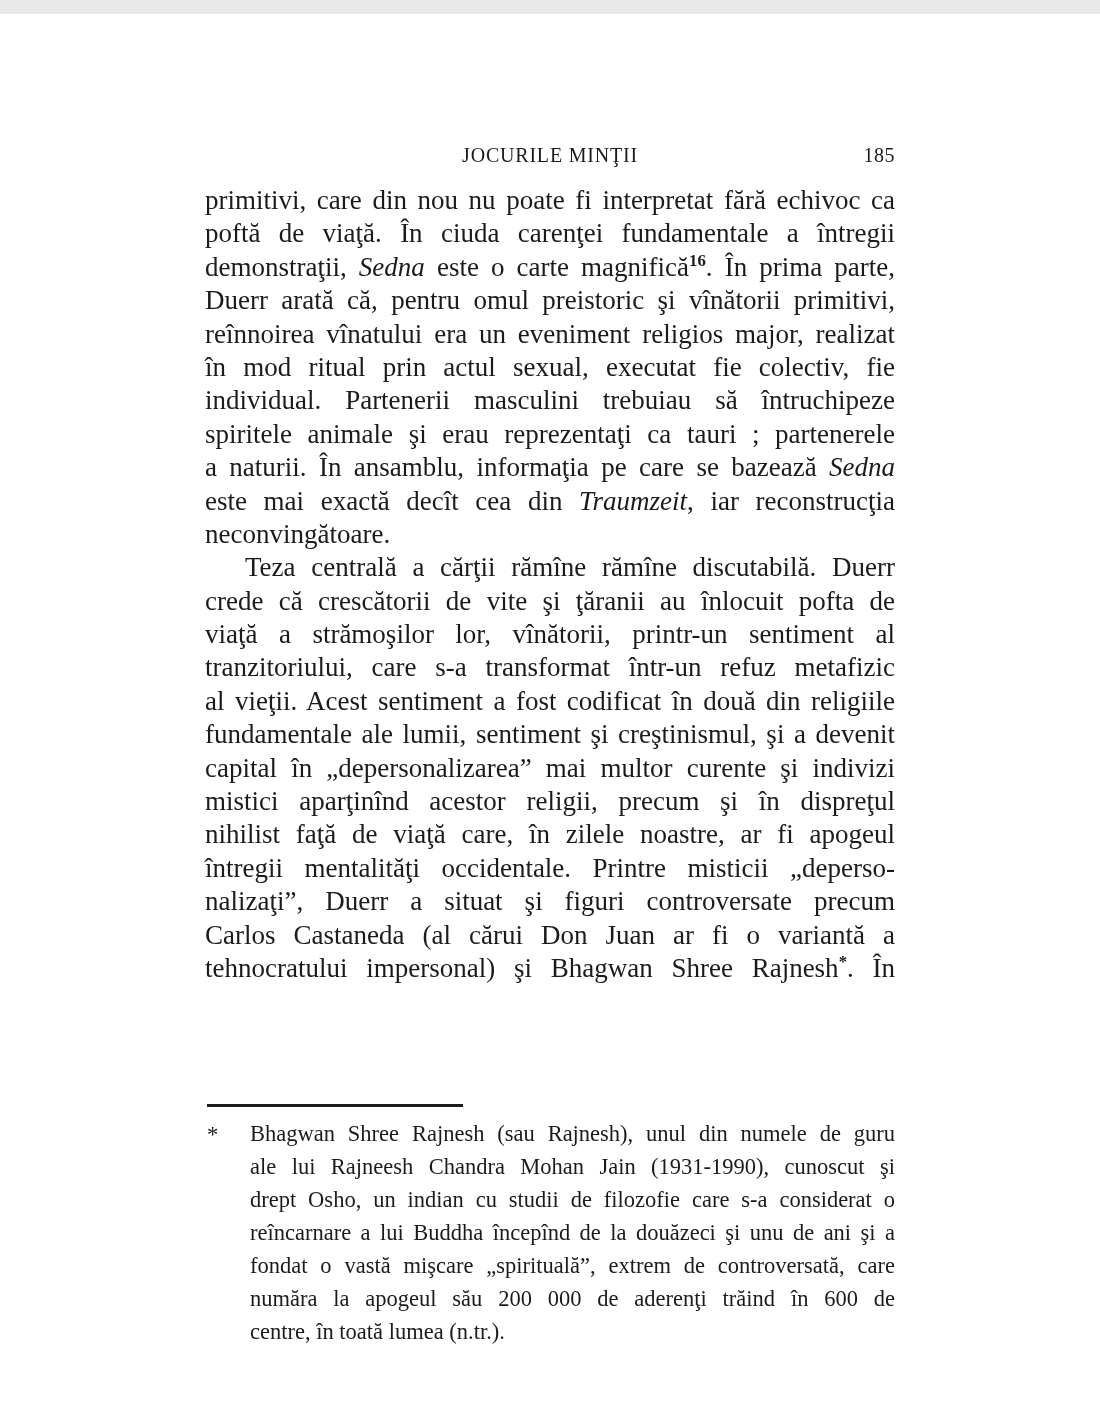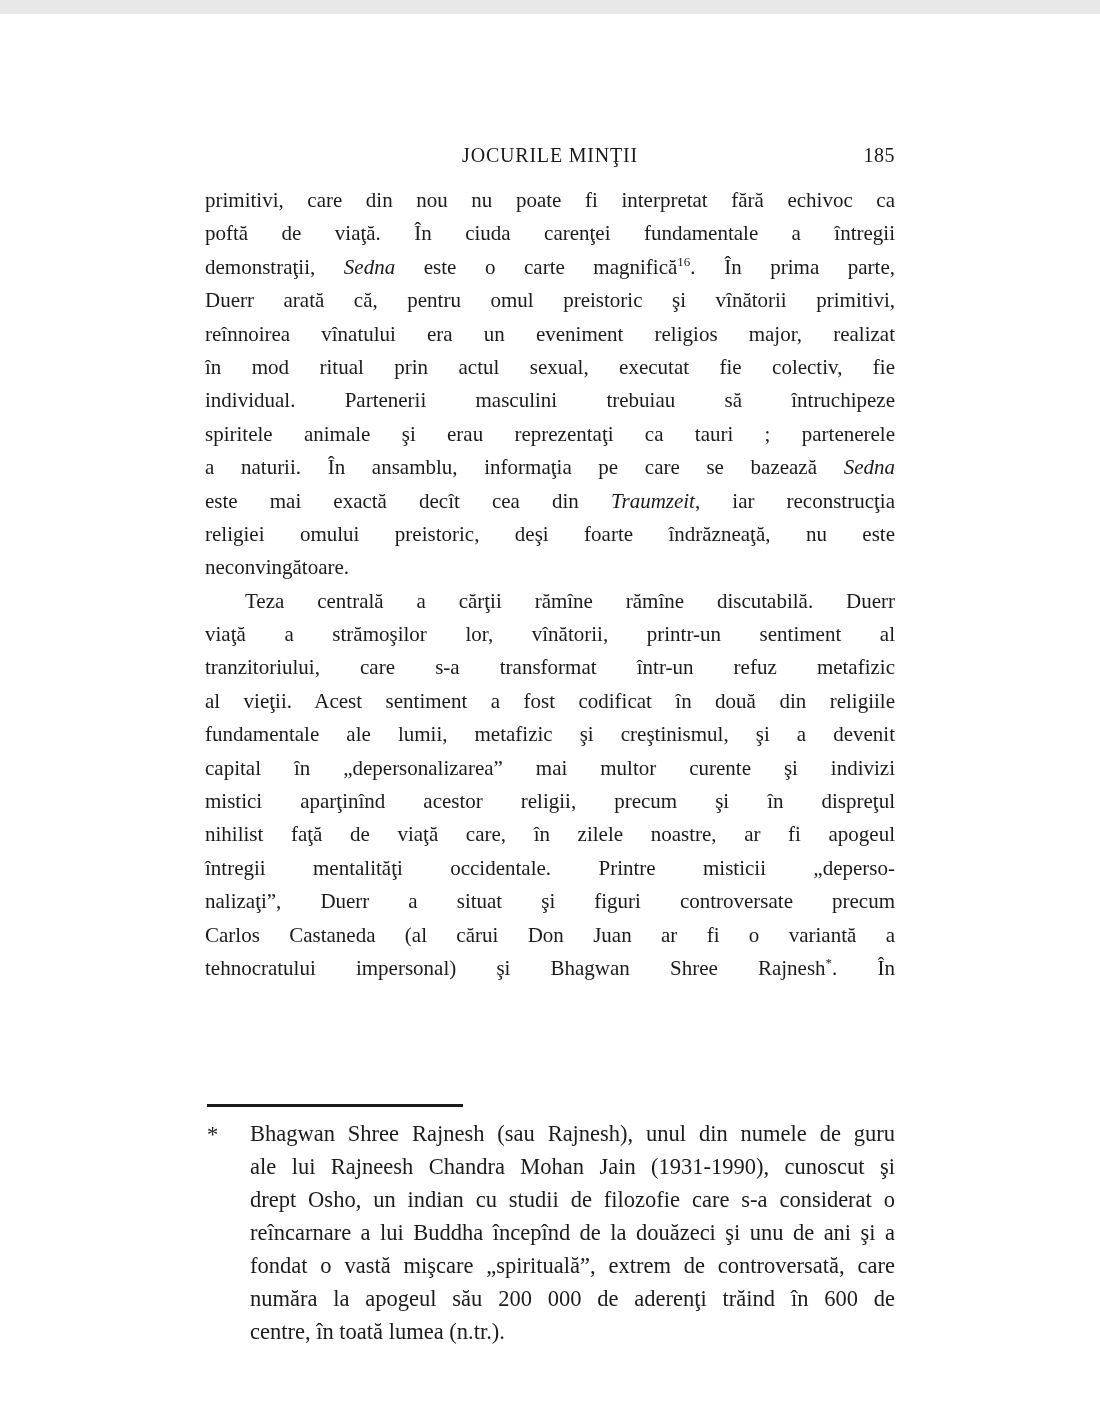--- a/index.html
+++ b/index.html
@@ -24,34 +24,34 @@
   }
   .page-number {
     position: absolute;
     right: 0;
     top: 0;
     letter-spacing: 0.5px;
   }
 
   .body-text {
     top: 170px;
-    font-size: 21px;
+    font-size: 27px;
     line-height: 33.4px;
   }
   .tline {
     text-align: justify;
     text-align-last: justify;
     white-space: normal;
     height: 33.4px;
     overflow: visible;
   }
   .tline.indent { padding-left: 40px; }
   .tline.last { text-align-last: left; }
   .tline i { font-style: italic; }
-  sup { font-size: 62%; line-height: 0; vertical-align: super; }
+  sup { font-size: 62%; line-height: 0; vertical-align: super; font-weight: bold; }
 
   .footnote-rule {
     position: absolute;
     left: 207px;
     top: 1090px;
     width: 256px;
     height: 3px;
     background: #1b1b1b;
   }
   .footnote {
@@ -84,27 +84,27 @@
       <div class="tline"><span>primitivi, care din nou nu poate fi interpretat fără echivoc ca</span></div>
       <div class="tline"><span>poftă de viaţă. În ciuda carenţei fundamentale a întregii</span></div>
       <div class="tline"><span>demonstraţii, </span><i>Sedna</i><span> este o carte magnifică</span><sup>16</sup><span>. În prima parte,</span></div>
       <div class="tline"><span>Duerr arată că, pentru omul preistoric şi vînătorii primitivi,</span></div>
       <div class="tline"><span>reînnoirea vînatului era un eveniment religios major, realizat</span></div>
       <div class="tline"><span>în mod ritual prin actul sexual, executat fie colectiv, fie</span></div>
       <div class="tline"><span>individual. Partenerii masculini trebuiau să întruchipeze</span></div>
       <div class="tline"><span>spiritele animale şi erau reprezentaţi ca tauri ; partenerele</span></div>
       <div class="tline"><span>a naturii. În ansamblu, informaţia pe care se bazează </span><i>Sedna</i></div>
       <div class="tline"><span>este mai exactă decît cea din </span><i>Traumzeit</i><span>, iar reconstrucţia</span></div>
-      <div class="tline"><span>religiei omului preistoric, deşi foarte îndrăzneaţă, nu este</span></div>
       <div class="tline last"><span>neconvingătoare.</span></div>
       <div class="tline indent"><span>Teza centrală a cărţii rămîne rămîne discutabilă. Duerr</span></div>
+      <div class="tline"><span>crede că crescătorii de vite şi ţăranii au înlocuit pofta de</span></div>
       <div class="tline"><span>viaţă a strămoşilor lor, vînătorii, printr-un sentiment al</span></div>
       <div class="tline"><span>tranzitoriului, care s-a transformat într-un refuz metafizic</span></div>
       <div class="tline"><span>al vieţii. Acest sentiment a fost codificat în două din religiile</span></div>
-      <div class="tline"><span>fundamentale ale lumii, metafizic şi creştinismul, şi a devenit</span></div>
+      <div class="tline"><span>fundamentale ale lumii, sentiment şi creştinismul, şi a devenit</span></div>
       <div class="tline"><span>capital în „depersonalizarea” mai multor curente şi indivizi</span></div>
       <div class="tline"><span>mistici aparţinînd acestor religii, precum şi în dispreţul</span></div>
       <div class="tline"><span>nihilist faţă de viaţă care, în zilele noastre, ar fi apogeul</span></div>
       <div class="tline"><span>întregii mentalităţi occidentale. Printre misticii „deperso-</span></div>
       <div class="tline"><span>nalizaţi”, Duerr a situat şi figuri controversate precum</span></div>
       <div class="tline"><span>Carlos Castaneda (al cărui Don Juan ar fi o variantă a</span></div>
       <div class="tline"><span>tehnocratului impersonal) şi Bhagwan Shree Rajnesh</span><sup>*</sup><span>. În</span></div>
     </div>
 
   <div class="footnote-rule"></div>

